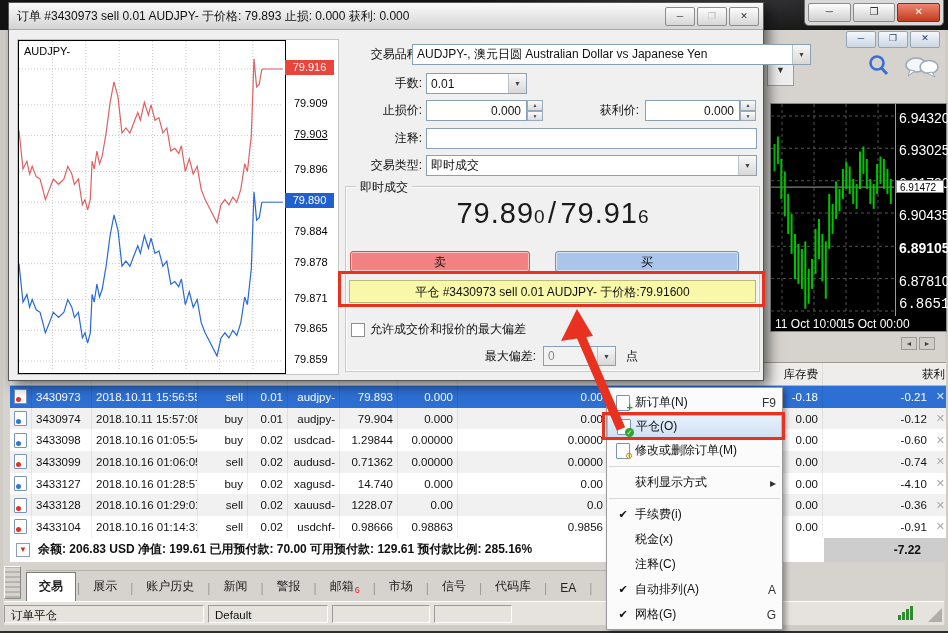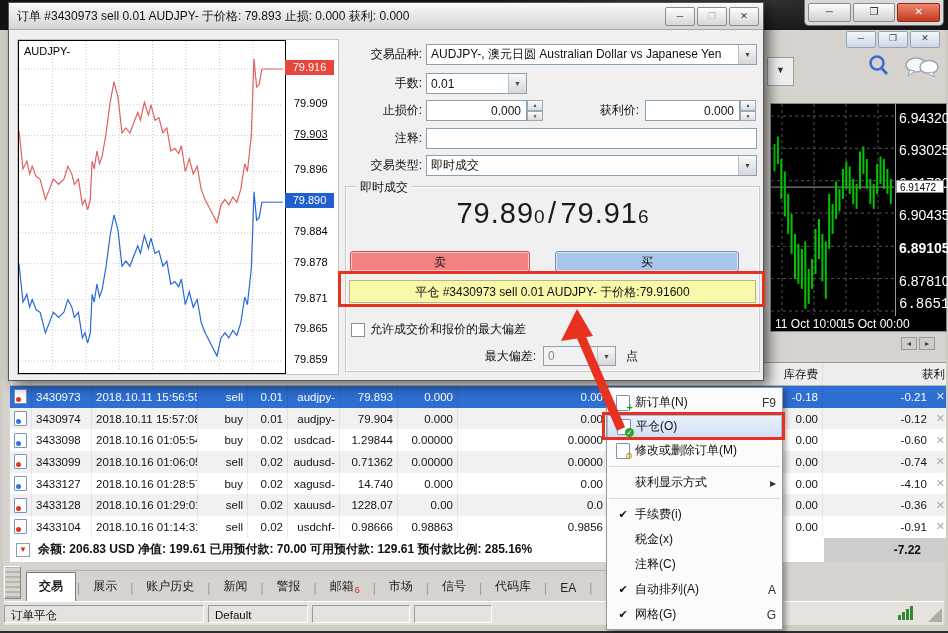--- a/index.html
+++ b/index.html
@@ -446,21 +446,21 @@
       <span class="tab-sep">|</span>
       <div class="tab"><span>代码库</span></div>
       <span class="tab-sep">|</span>
       <div class="tab"><span>EA</span></div>
       <span class="tab-sep">|</span>
       <div class="tab"><span>日志</span></div>
       <span class="tab-sep">|</span>
     </div>
   <div class="abs" id="status-bar">
       <div class="st-cell" style="width: 200px;">订单平仓</div>
-      <div class="st-cell" style="width: 100px;">Default</div>
+      <div class="st-cell" style="width: 120px;">Default</div>
       <div class="st-cell" style="width: 98px;"></div>
       <div class="st-cell" style="width: 78px;"></div>
     </div>
   <div id="conn-icon">
     <b style="height:5px"></b>
       <b style="height:8px"></b>
       <b style="height:11px"></b>
       <b style="height:14px"></b>
   </div>
   <div id="resize-grip"></div>
@@ -514,21 +514,21 @@
             <div class="tick-label" style="top: 216px;">79.878</div>
             <div class="tick-label" style="top: 252px;">79.871</div>
             <div class="tick-label" style="top: 282px;">79.865</div>
             <div class="tick-label" style="top: 313px;">79.859</div>
             <div class="tick-tag tag-red" style="top: 20px;">79.916</div>
             <div class="tick-tag tag-blue" style="top: 153px;">79.890</div>
           </div>
       </div>
 
       <div class="fl" style="top:14px">交易品种:</div>
-      <div class="combo" style="left:417px;top:14px;width:331px">
+      <div class="combo" style="left:403px;top:14px;width:399px">
         <span style="white-space:nowrap;overflow:hidden">AUDJPY-, 澳元日圆 Australian Dollar vs Japanese Yen</span>
           <span class="arr">▼</span>
       </div>
       <div class="fl" style="top:43px">手数:</div>
       <div class="combo" style="left:417px;top:43px;width:101px">
         <span>0.01</span>
           <span class="arr">▼</span>
       </div>
       <div class="fl" style="top:70px">止损价:</div>
       <div class="tinput num" style="left:417px;top:70px;width:101px">0.000</div>

